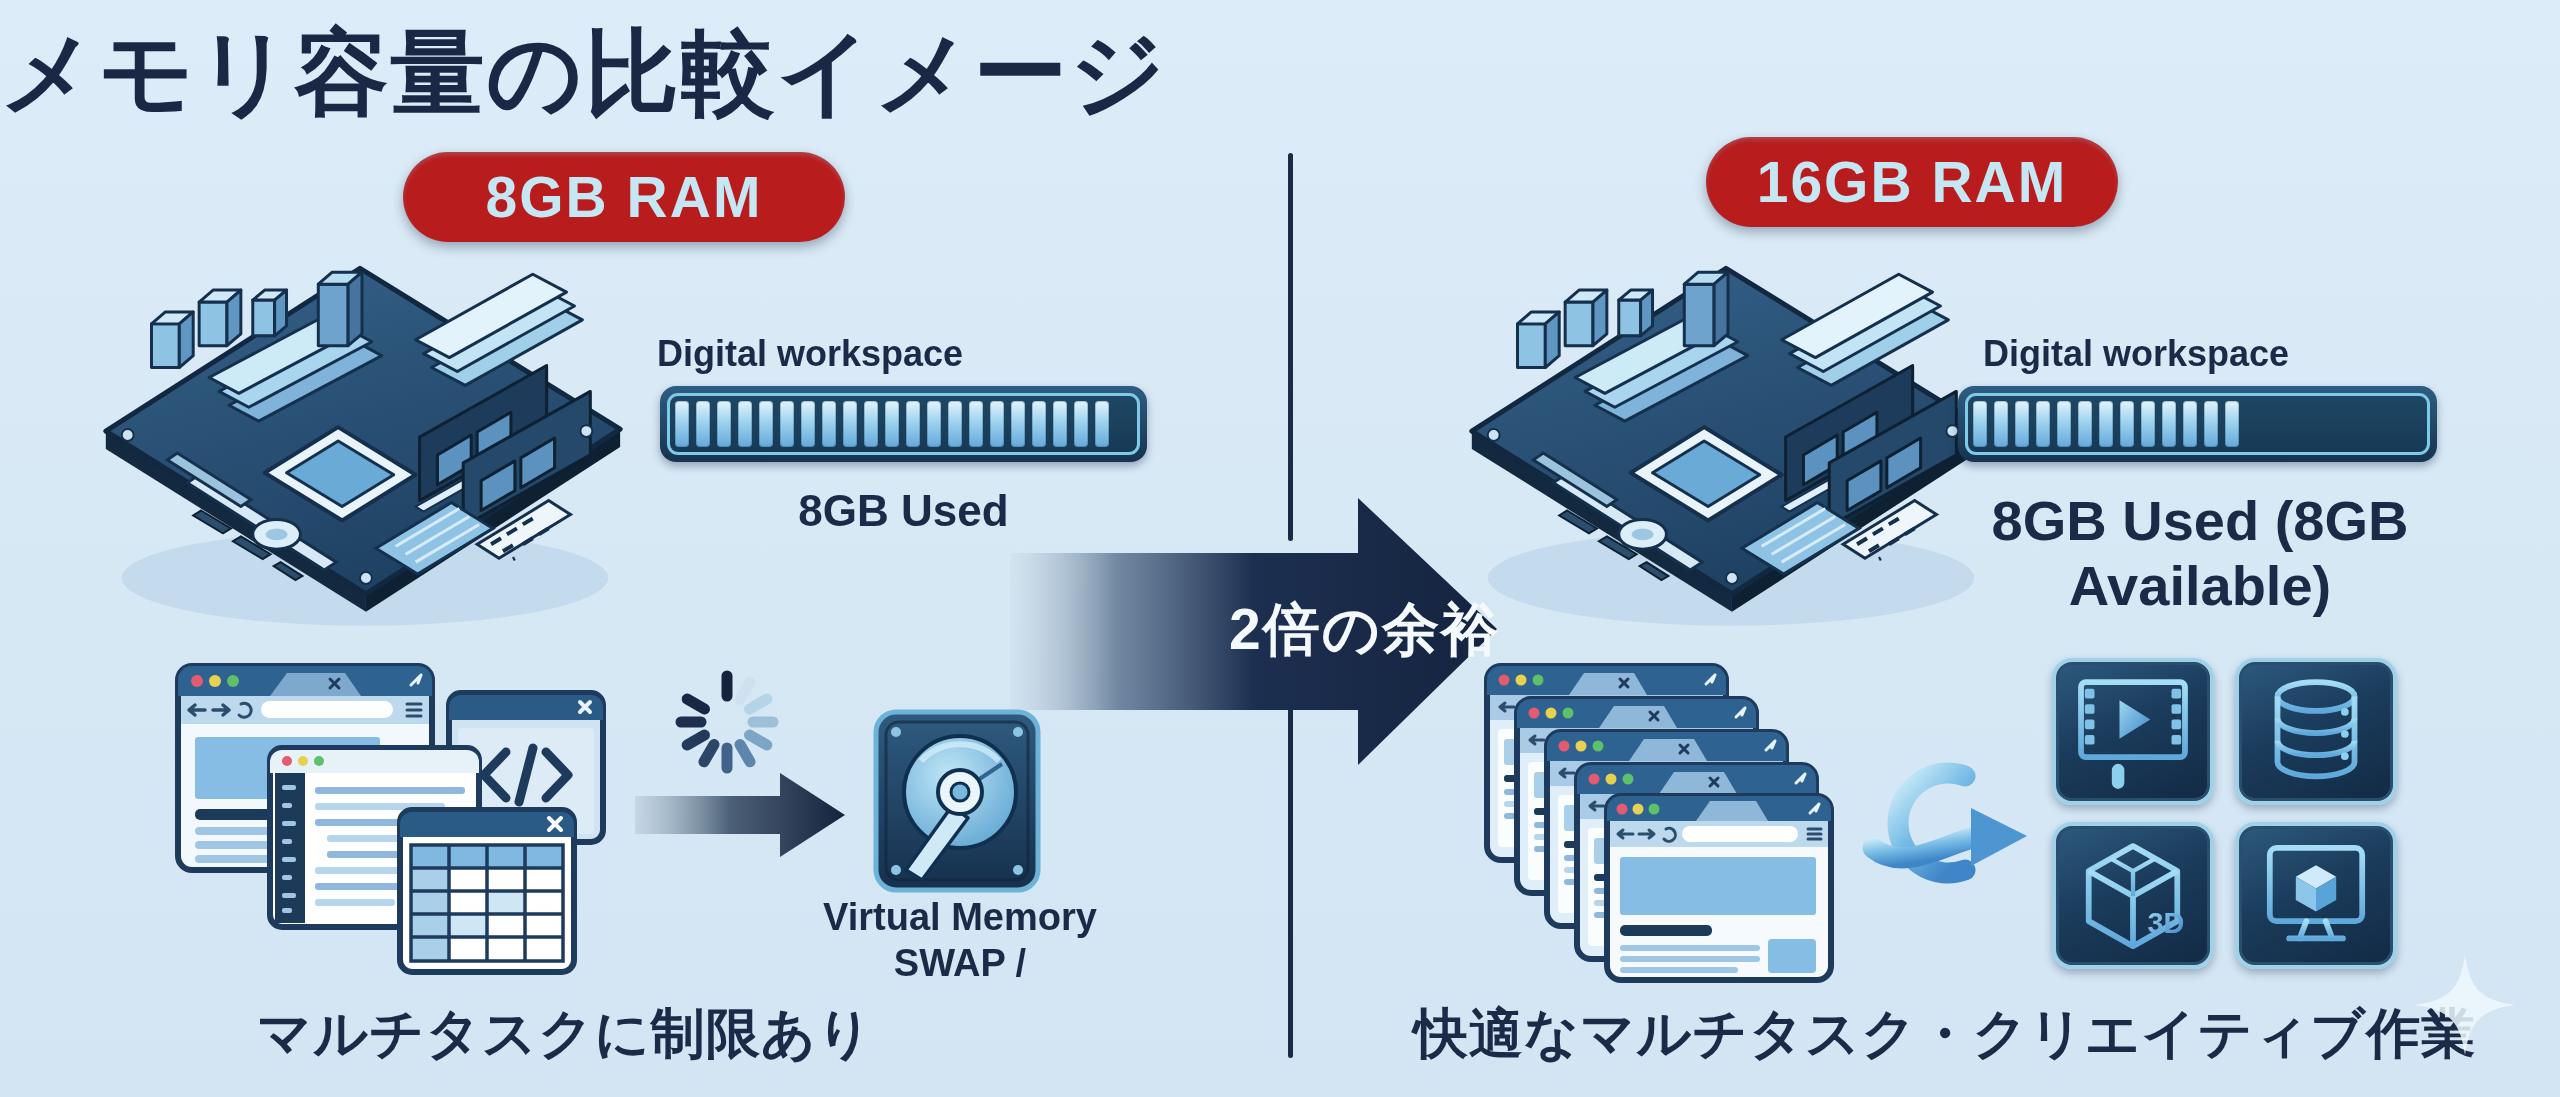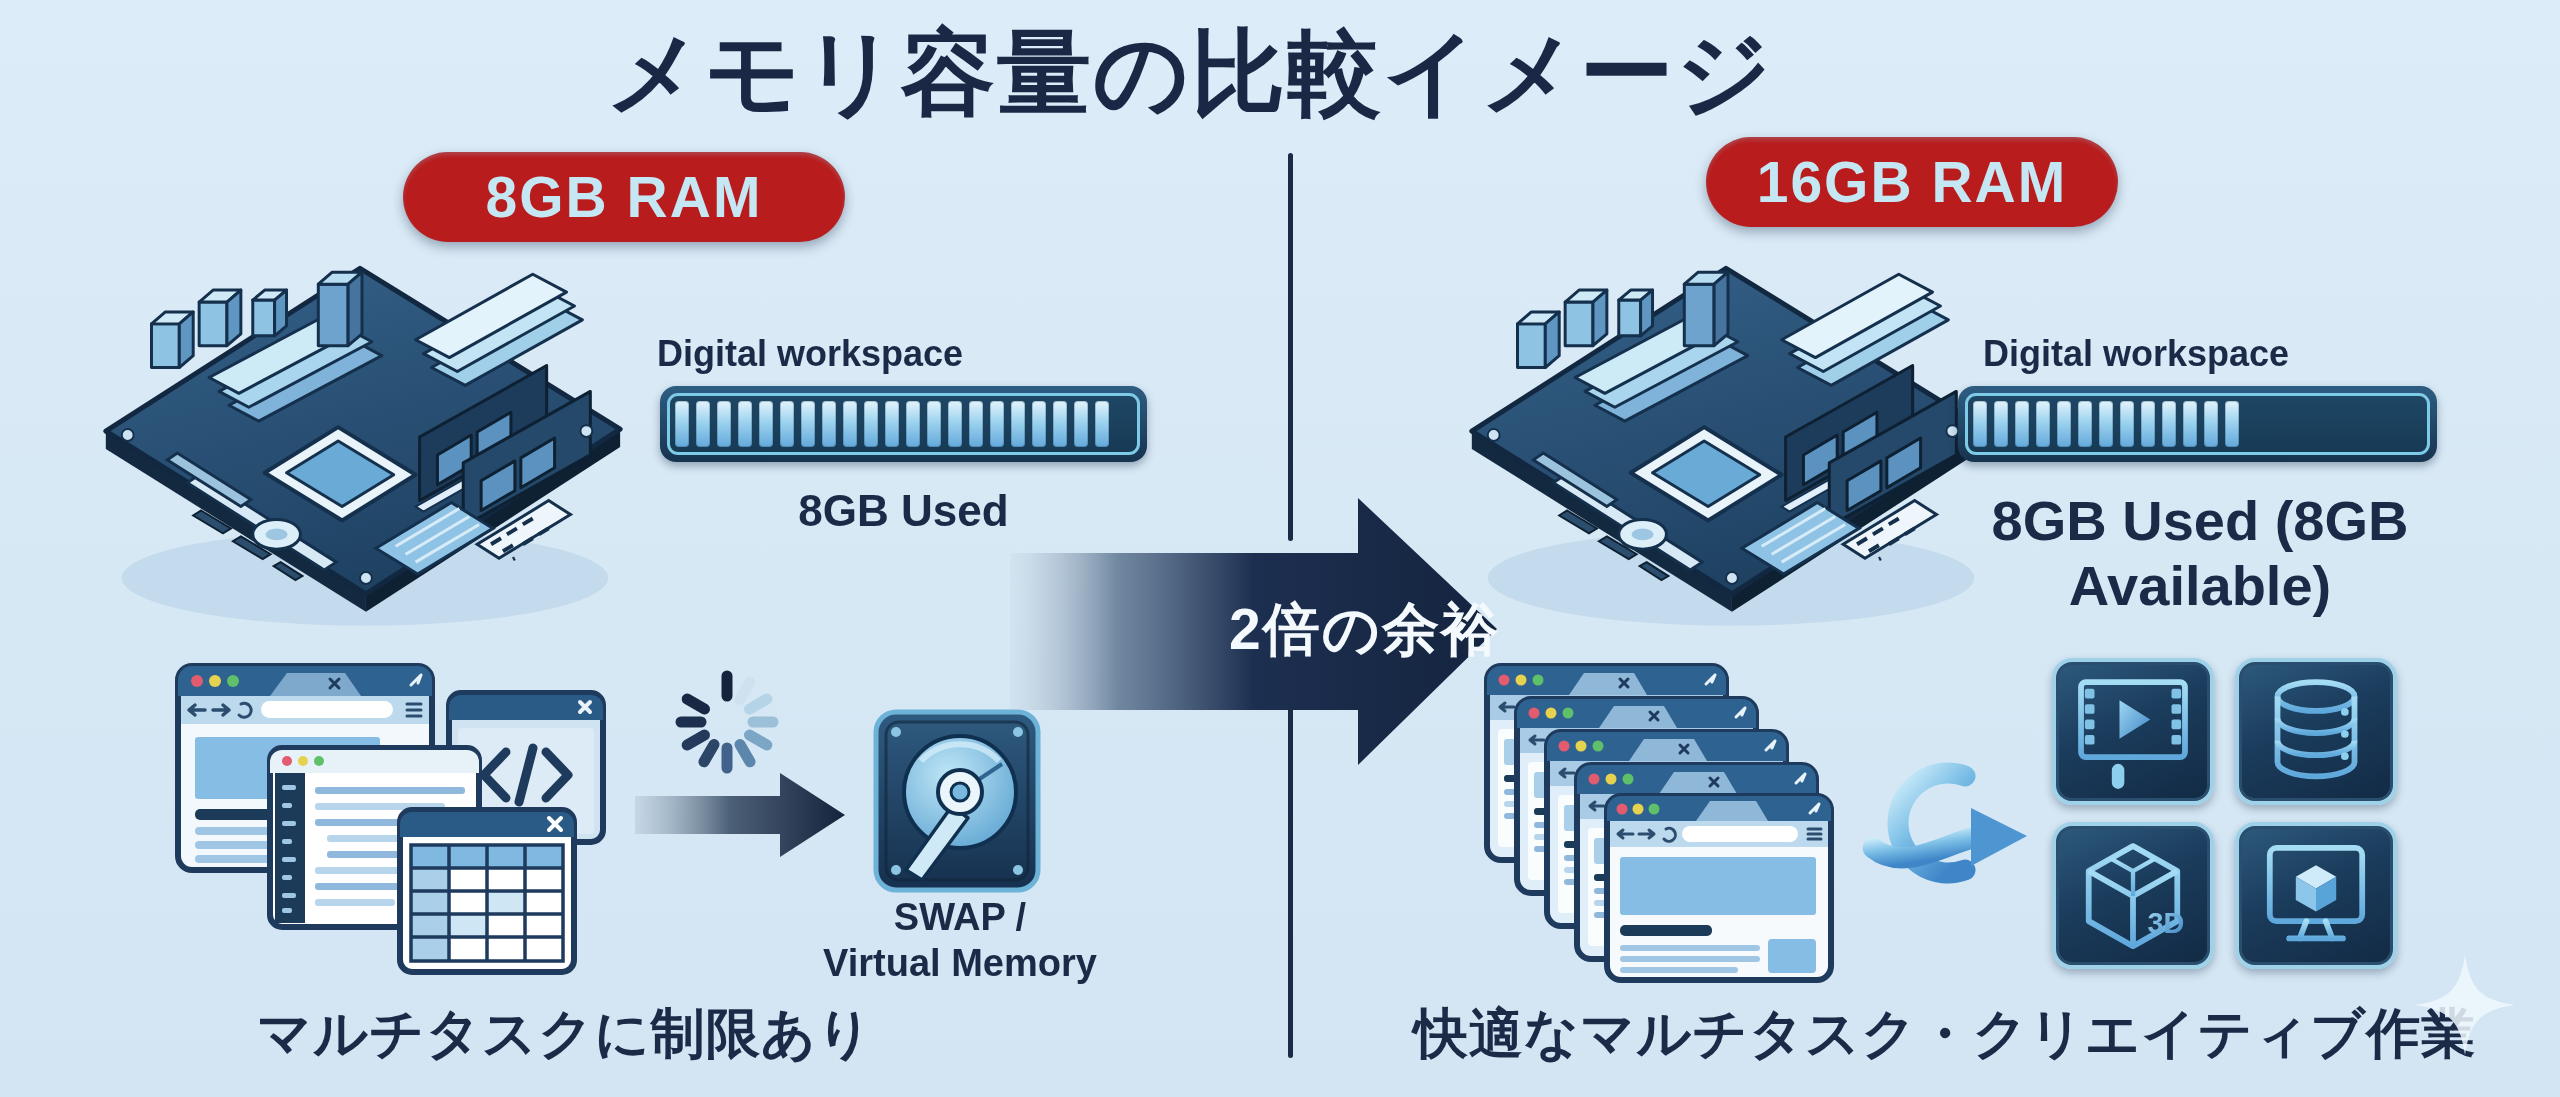--- a/index.html
+++ b/index.html
@@ -3,21 +3,21 @@
 <meta charset="utf-8">
 <style>
   html,body{margin:0;padding:0;}
   body{
     width:2560px;height:1097px;overflow:hidden;position:relative;
     font-family:"Liberation Sans","DejaVu Sans",sans-serif;
     background:linear-gradient(180deg,#dcecf8 0%,#d7e8f5 55%,#d3e5f3 100%);
   }
   .abs{position:absolute;}
   .title{
-    left:0;top:10px;width:2380px;text-align:center;
+    left:0;top:10px;width:2380px;text-align:left;
     font-size:94px;font-weight:900;color:#1a2845;letter-spacing:2px;
   }
   .divider{left:1288px;width:5px;background:#1c2b45;border-radius:3px;}
   .badge{
     height:90px;border-radius:46px;background:#b91c1c;
     display:flex;align-items:center;justify-content:center;
     box-shadow:0 5px 12px rgba(16,35,64,.35), inset 0 3px 4px rgba(140,190,225,.25);
   }
   .badge span{font-size:57px;font-weight:800;color:#c5e7f3;letter-spacing:2px;}
   .ws-label{font-size:36px;font-weight:700;color:#1b2a47;}
@@ -341,22 +341,22 @@
     <circle cx="146" cy="162" r="5" fill="#8cc5e2"></circle>
   <circle cx="88" cy="84" r="56" fill="url(#gDisc)" stroke="#103050" stroke-width="4"></circle>
   <path d="M49,53 a54,54 0 0 1 78,0" stroke="#d8f1fb" stroke-width="6" fill="none" opacity="0.7"></path>
   <path d="M88,84 L130,56" stroke="#2f6590" stroke-width="4"></path>
   <polygon points="34,162 80,98 96,110 50,172" fill="#cfe9f6" stroke="#103050" stroke-width="3.5" stroke-linejoin="round"></polygon>
   <circle cx="88" cy="84" r="22" fill="#eaf6fc" stroke="#103050" stroke-width="4"></circle>
   <circle cx="88" cy="84" r="9" fill="#79b9e0" stroke="#103050" stroke-width="3"></circle>
 </svg>
 
 <div class="abs swap-label" style="left:760px;top:895px;width:400px;">
+  <div>Virtual Memory</div>
   <div>SWAP /</div>
-  <div>Virtual Memory</div>
 </div>
 
 <div class="abs caption" style="left:240px;top:998px;width:650px;">マルチタスクに制限あり</div>
 
 <svg class="abs" style="left:1000px;top:490px;" width="510" height="280" viewBox="0 0 510 280">
   <polygon points="10,63 358,63 358,8 497,139 358,275 358,220 10,220" fill="url(#gArrow)"></polygon>
 </svg>
 <div class="abs arrow-label" style="left:1060px;top:592px;width:440px;">2倍の余裕</div>
 
 <div class="abs badge" style="left:1706px;top:137px;width:412px;">

